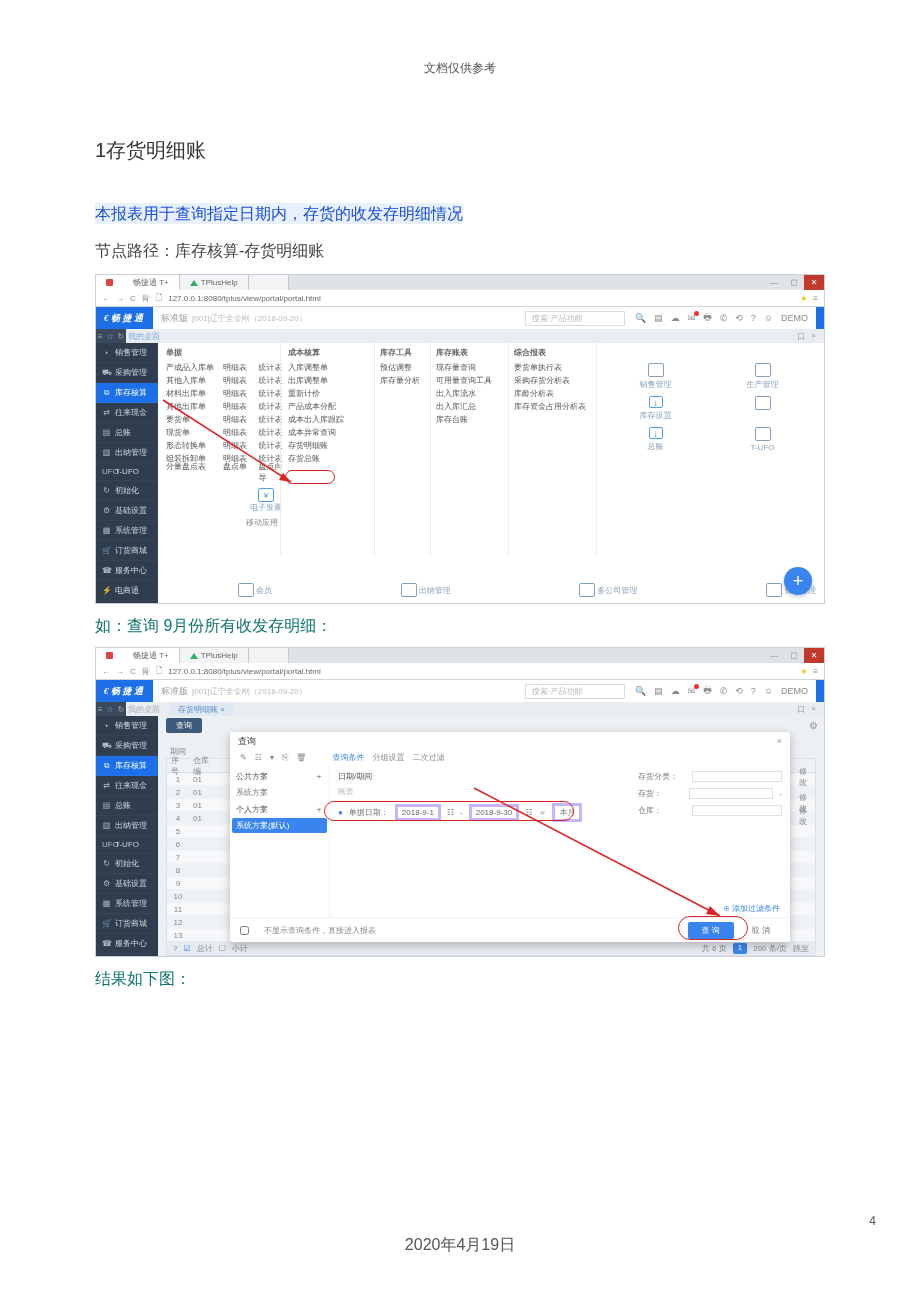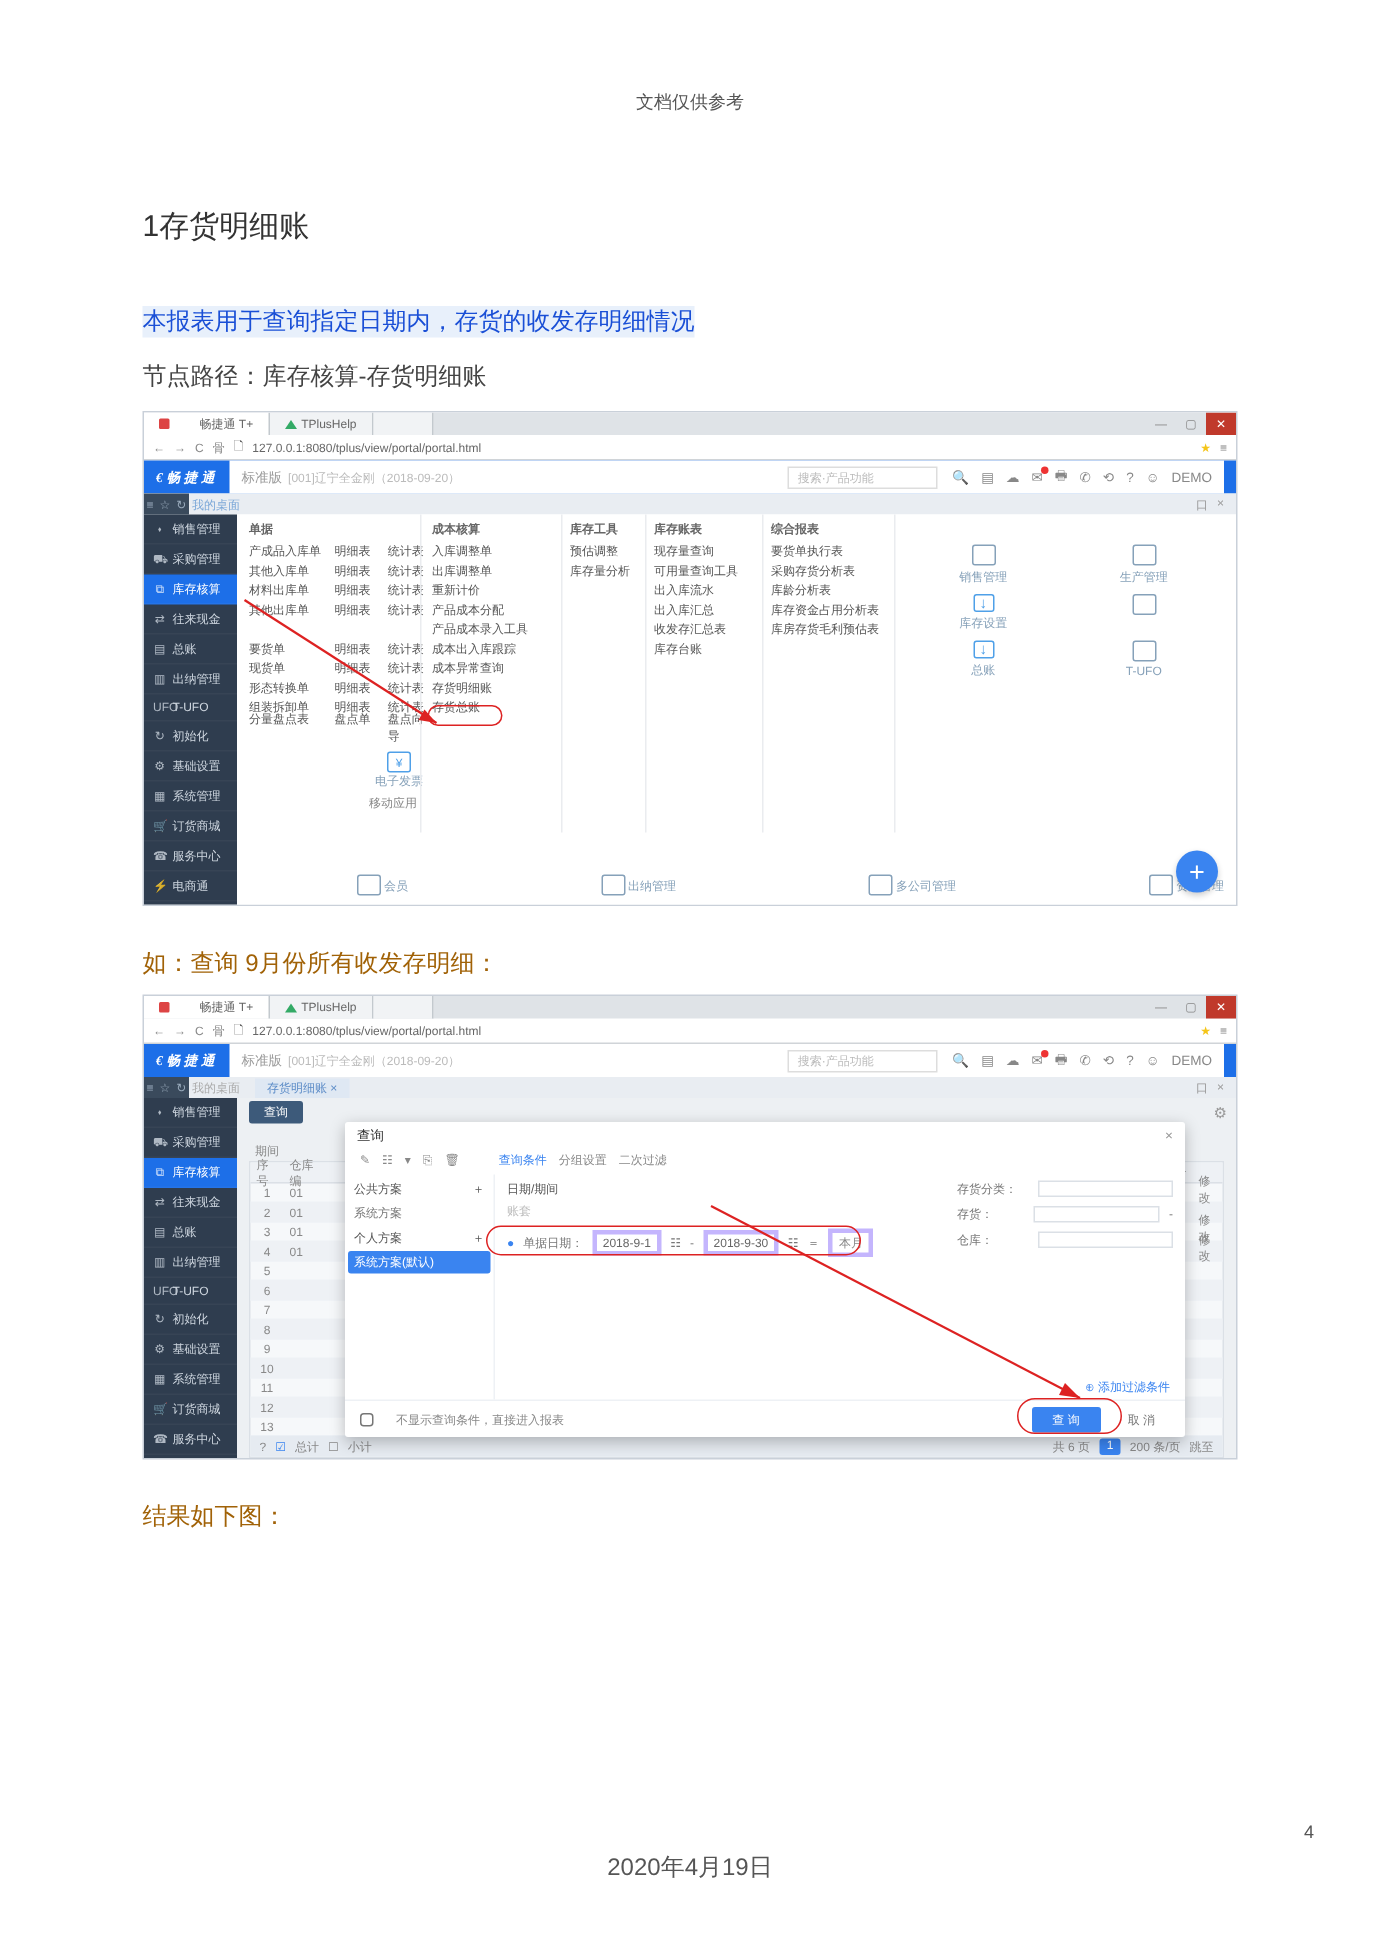--- a/index.html
+++ b/index.html
@@ -36,22 +36,22 @@
     margin-bottom: 18px;
   }
   .path-line {
     font-size: 16px;
     color: #444;
     margin-top: 16px;
     margin-bottom: 12px;
   }
   .body-line {
     font-size: 16px;
-    color: #a16207;
-    margin-top: 28px;
+    color: #0f766e;
+    margin-top: 12px;
     margin-bottom: 10px;
   }
   
   .scr {
     border: 1px solid #c9d0d9;
     width: 100%;
     background: #fff;
     font-size: 9px;
     overflow: hidden;
     margin-bottom: 6px;
@@ -442,31 +442,20 @@
               <span class="b">明细表</span>
               <span class="c">统计表</span>
             </span>
             <span class="c2">产品成本分配</span>
             <span class="c3"></span>
             <span class="c4">出入库汇总</span>
             <span class="c5">库存资金占用分析表</span>
           </div>
           <div class="gridrow">
             <span class="c1">
-              <span class="a"></span>
-              <span class="b"></span>
-              <span class="c"></span>
-            </span>
-            <span class="c2">产品成本录入工具</span>
-            <span class="c3"></span>
-            <span class="c4">收发存汇总表</span>
-            <span class="c5">库房存货毛利预估表</span>
-          </div>
-          <div class="gridrow">
-            <span class="c1">
               <span class="a">要货单</span>
               <span class="b">明细表</span>
               <span class="c">统计表</span>
             </span>
             <span class="c2">成本出入库跟踪</span>
             <span class="c3"></span>
             <span class="c4">库存台账</span>
             <span class="c5"></span>
           </div>
           <div class="gridrow">

